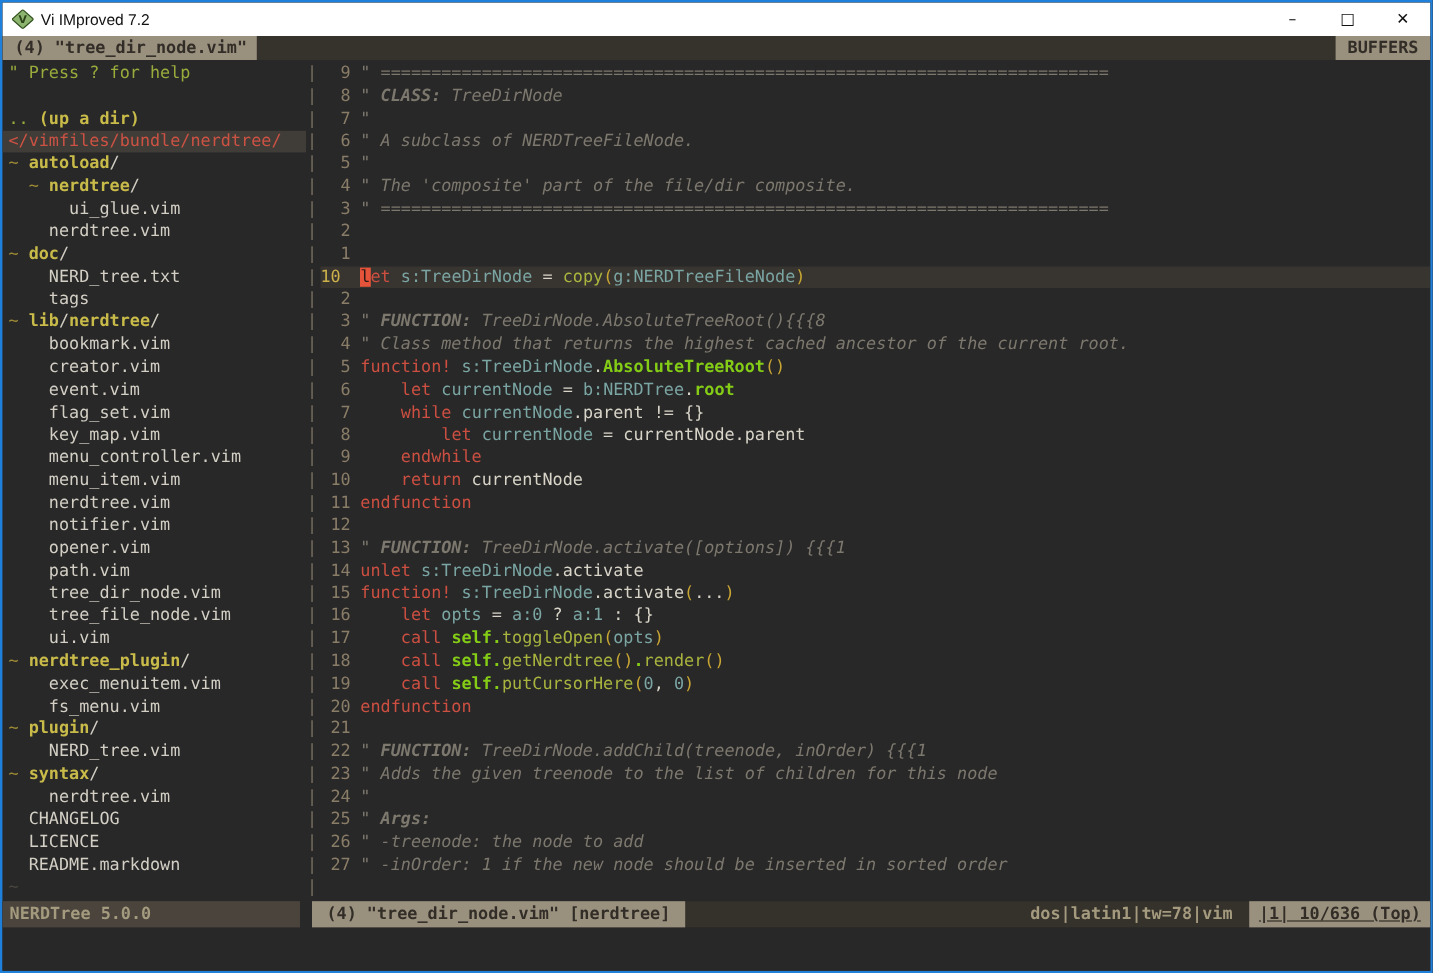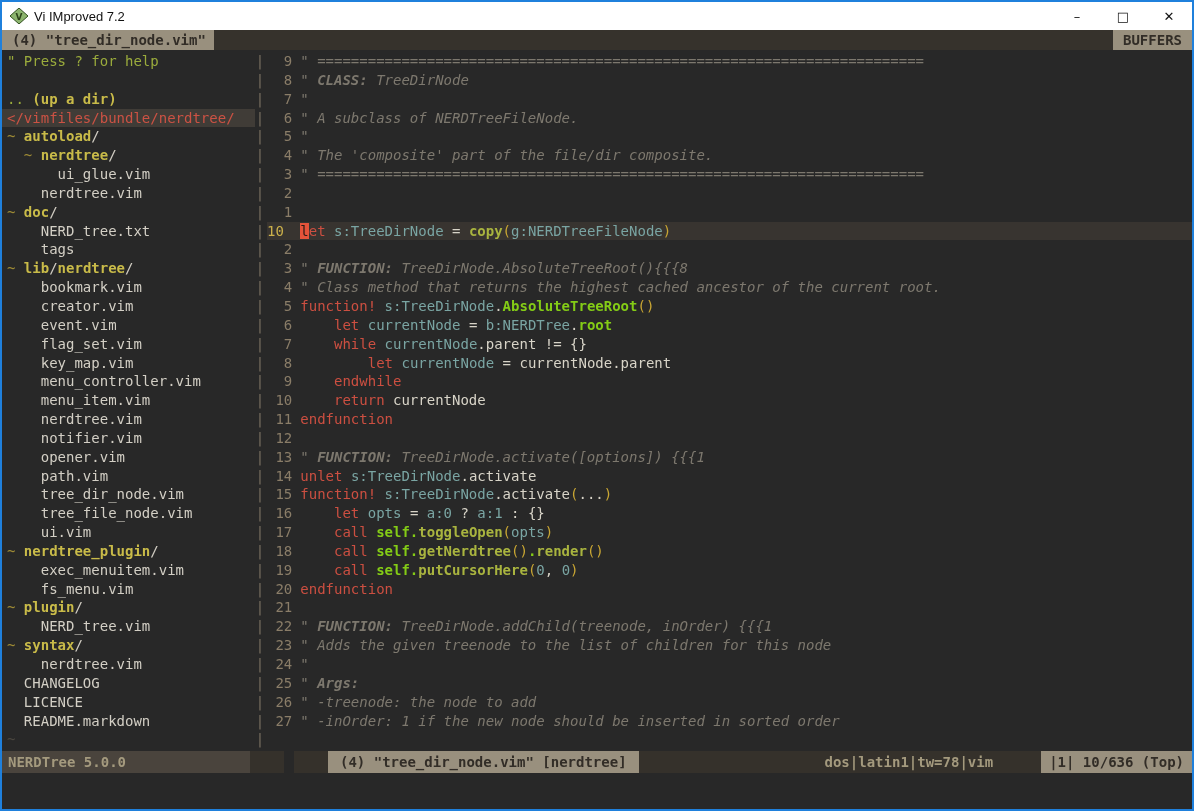--- a/index.html
+++ b/index.html
@@ -42,34 +42,34 @@
   .tk-h{color:var(--help);}
   .tk-y{color:var(--yellow);font-weight:bold;}
   .tk-td{color:var(--tilde);}
   .tk-fi{color:var(--file);}
   .tk-rt{color:var(--rootRed);}
   .tk-dim{color:var(--dim);}
   .tk-c{color:var(--cmt);font-style:italic;}
   .tk-cb{color:var(--cmt);font-style:italic;font-weight:bold;}
   .tk-k{color:var(--kw);}
   .tk-i{color:var(--id);}
-  .tk-f{color:var(--fn);font-weight:bold;}
+  .tk-f{color:var(--fn);font-weight:normal;}
   .tk-p{color:var(--par);}
   .tk-w{color:var(--plain);}
   .tk-wb{color:#84cc16;font-weight:bold;}
   .tk-cur{background:var(--cursor);color:#2b1a14;}
   
-  .statusline{height:22px;flex:0 0 auto;display:flex;align-items:stretch;font-weight:bold;background:var(--statusMid);gap:34px;}
+  .statusline{height:22px;flex:0 0 auto;display:flex;align-items:stretch;font-weight:bold;background:var(--statusMid);}
   .st-left{width:248px;flex:0 0 auto;background:var(--leftSeg);color:var(--tanText);
     display:flex;align-items:center;padding-left:6px;box-sizing:border-box;}
   .st-gap{width:10px;background:var(--bg);flex:0 0 auto;}
   .st-file{background:var(--tan);color:var(--darkText);display:flex;align-items:center;padding:0 12px;}
   .st-mid{flex:1;}
   .st-info{display:flex;align-items:center;color:var(--tanText);padding-right:14px;}
-  .st-pos{background:var(--tan);color:var(--darkText);display:flex;align-items:center;padding:0 8px;}
+  .st-pos{background:var(--tan);color:var(--darkText);display:flex;align-items:center;padding:0 8px;text-decoration:underline;}
   
   .cmdline{height:36px;flex:0 0 auto;background:var(--bg);}
 </style>
 </head>
 <body>
 
 <div class="window">
 
   <div class="titlebar">
     <span class="appicon">

